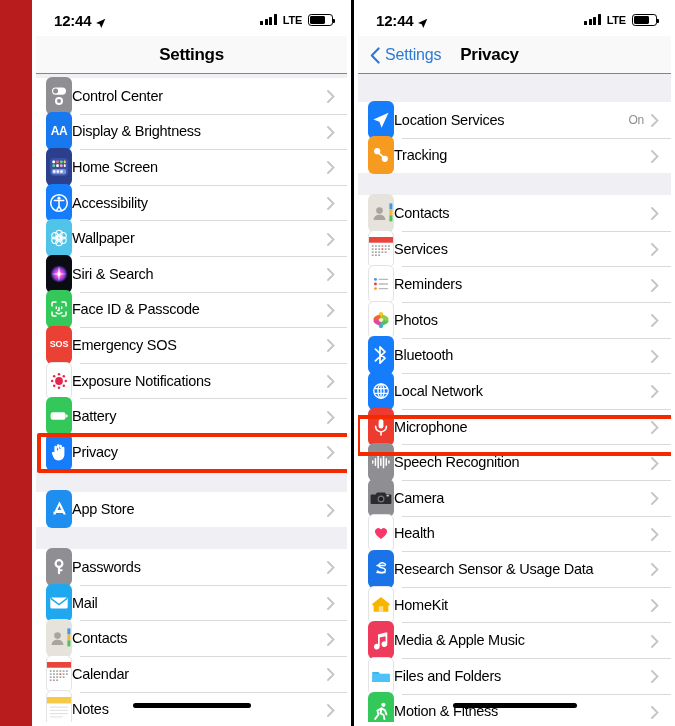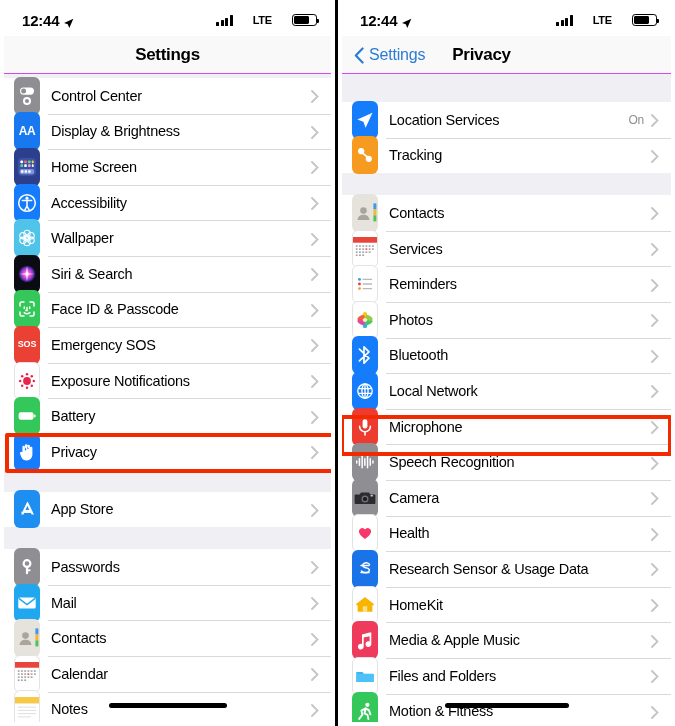--- a/index.html
+++ b/index.html
@@ -6,20 +6,21 @@
   html, body {
     width: 675px; height: 726px;
     background: #000;
     font-family: "Liberation Sans", sans-serif;
     overflow: hidden;
   }
   .screens {
     display: flex;
     width: 675px; height: 726px;
     background: #b91c1c;
+    padding-left: 32px;
   }
   .phone {
     position: relative;
     height: 726px;
     background: #fff;
     overflow: hidden;
   }
   .phone.left  { width: 338px; border-right: 3px solid #000; }
   .phone.right { width: 337px; }
   .phone-inner {
@@ -36,21 +37,21 @@
     justify-content: space-between;
     padding: 0 14px 0 18px;
     background: #fff;
   }
   .sb-time {
     font-size: 15px; font-weight: bold; color: #000;
     letter-spacing: -0.2px;
     display: flex; align-items: center; gap: 4px;
   }
   .sb-loc { display:inline-block; width: 11px; height: 11px; }
-  .sb-right { display: flex; align-items: flex-end; gap: 20px; }
+  .sb-right { display: flex; align-items: flex-start; gap: 6px; }
   .bars { display: flex; align-items: flex-end; gap: 1.5px; height: 11px; }
   .bars i { display:block; width: 3px; background: #000; border-radius: .5px; }
   .bars i:nth-child(1){height:4px}
   .bars i:nth-child(2){height:6px}
   .bars i:nth-child(3){height:8.5px}
   .bars i:nth-child(4){height:11px}
   .lte { font-size: 11px; font-weight: bold; color:#000; letter-spacing: -0.2px; }
   .batt {
     width: 25px; height: 12px; border: 1.3px solid #000;
     border-radius: 3.2px; position: relative; padding: 1.3px;
@@ -101,21 +102,20 @@
   }
   .icon {
     width: 26px; height: 38px; flex: none;
     border-radius: 6px;
     position: relative;
     overflow: hidden;
     display:flex; align-items:center; justify-content:center;
   }
   .row-label {
     flex: 1 1 auto;
-    margin-left: 11px;
     font-size: 14.5px; color: #000;
     letter-spacing: -0.25px;
     white-space: nowrap;
   }
   .row-value {
     font-size: 12px; color: #8e8e93;
     margin-right: 7px; letter-spacing:-0.2px;
   }
   .chev {
     width: 8px; height: 13px; flex: none;

